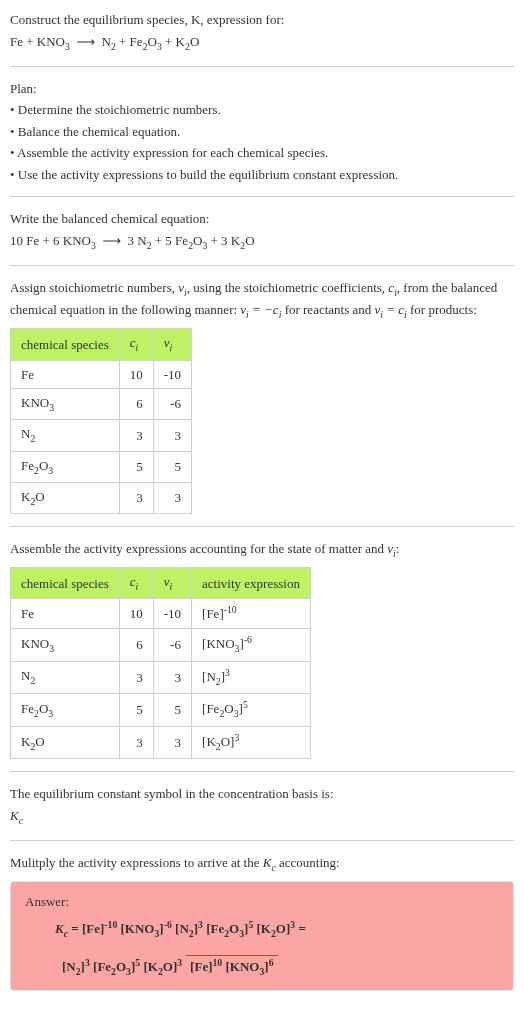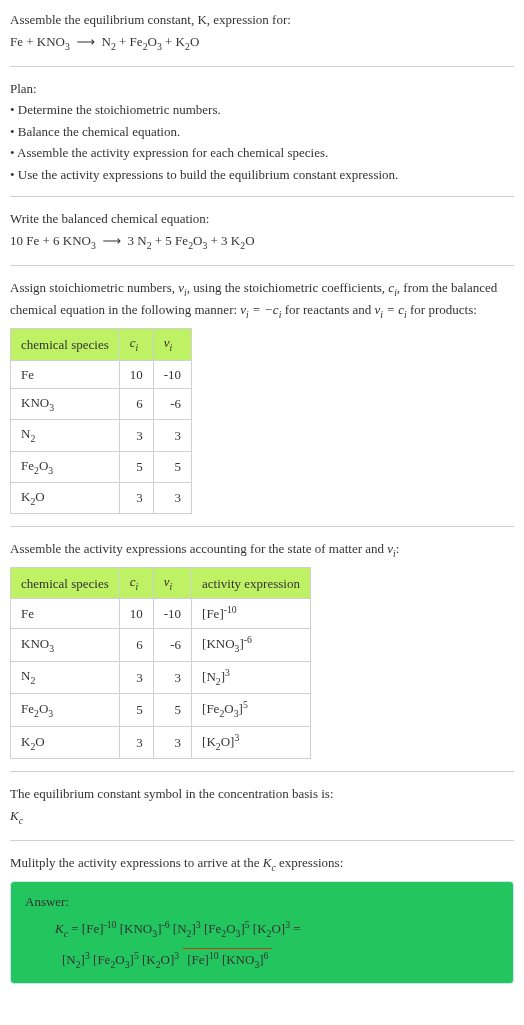--- a/index.html
+++ b/index.html
@@ -28,53 +28,54 @@
     }
     th, td {
       border: 1px solid #d0d0d0;
       padding: 4px 10px;
       text-align: left;
       font-weight: normal;
     }
     th { background: #bef264; }
     td.num { text-align: right; }
     .answer-box {
-      background: #22c55e;
+      background: #fca5a5;
       border: 1px solid #cfe6ef;
       border-radius: 4px;
       padding: 10px 14px;
       margin-top: 6px;
     }
     .answer-label { margin-bottom: 6px; }
     .eq-row {
       display: flex;
       align-items: flex-start;
       flex-wrap: wrap;
-      gap: 7px;
+      gap: 14px;
+      font-weight: bold;
     }
     .frac {
       display: inline-flex;
       flex-direction: row;
       align-items: center;
       vertical-align: middle;
       margin: 0 3px;
     }
     .frac .num-f, .frac .den-f {
       padding: 0 4px;
       white-space: nowrap;
     }
     .frac .den-f { border-top: 1px solid #c2410c; }
     .indent { padding-left: 30px; }
   </style>
 </head>
 <body>
 
 <div class="section">
   <div class="line">
-    <span>Assemble the equilibrium constant, K, expression for:</span>
+    <span>Construct the equilibrium species, K, expression for:</span>
   </div>
   <div class="line">
     Fe + KNO<sub>3</sub>&nbsp;&nbsp;⟶&nbsp;&nbsp;N<sub>2</sub> + Fe<sub>2</sub>O<sub>3</sub> + K<sub>2</sub>O
   </div>
 </div>
 
 <hr class="sep">
 
 <div class="section">
   <div class="line">Plan:</div>
@@ -187,21 +188,21 @@
 
 <div class="section">
   <div class="line">The equilibrium constant symbol in the concentration basis is:</div>
   <div class="line ital">K<sub>c</sub></div>
 </div>
 
 <hr class="sep">
 
 <div class="section">
   <div class="line">
-    <span>Mulitply the activity expressions to arrive at the </span><span class="ital">K<sub>c</sub></span><span> expressions:</span>
+    <span>Mulitply the activity expressions to arrive at the </span><span class="ital">K<sub>c</sub></span><span> accounting:</span>
   </div>
 
   <div class="answer-box">
     <div class="answer-label">Answer:</div>
     <div class="eq-row indent">
       <span><span class="ital">K<sub>c</sub></span> = [Fe]<sup>-10</sup> [KNO<sub>3</sub>]<sup>-6</sup> [N<sub>2</sub>]<sup>3</sup> [Fe<sub>2</sub>O<sub>3</sub>]<sup>5</sup> [K<sub>2</sub>O]<sup>3</sup> = </span>
       <span class="frac">
         <span class="num-f">[N<sub>2</sub>]<sup>3</sup> [Fe<sub>2</sub>O<sub>3</sub>]<sup>5</sup> [K<sub>2</sub>O]<sup>3</sup></span>
         <span class="den-f">[Fe]<sup>10</sup> [KNO<sub>3</sub>]<sup>6</sup></span>
       </span>

